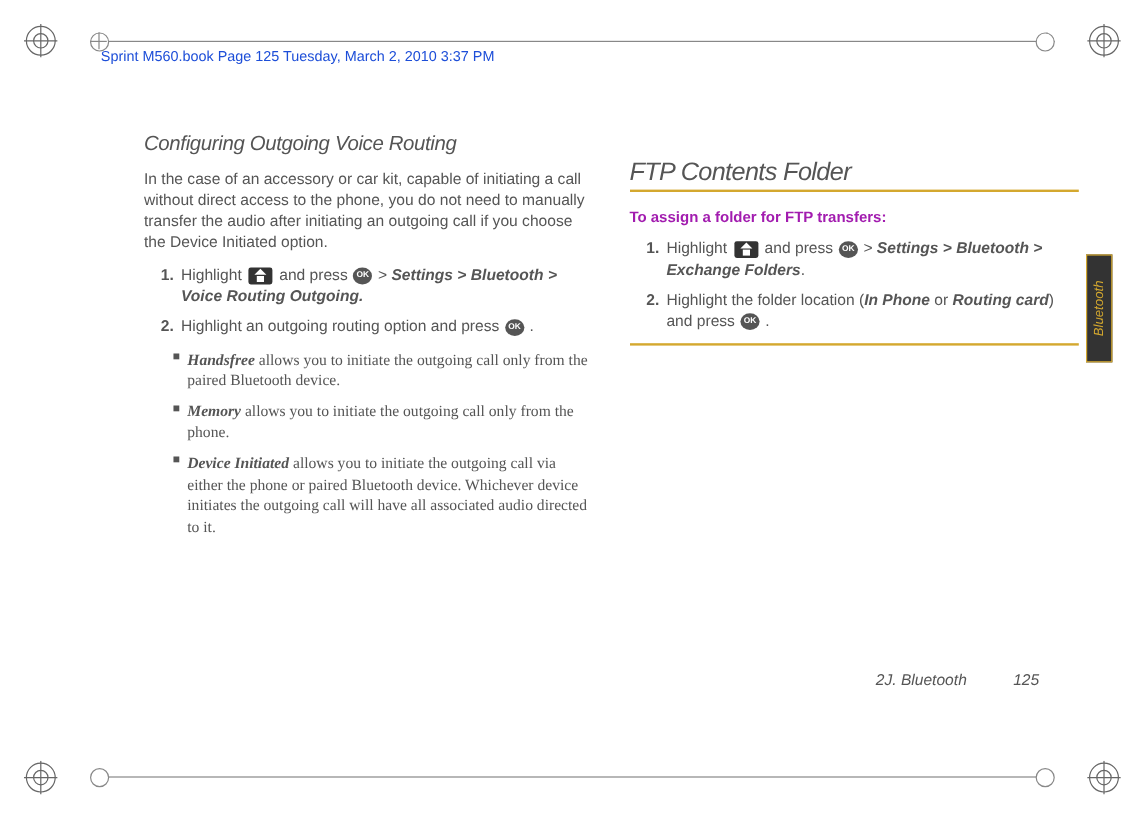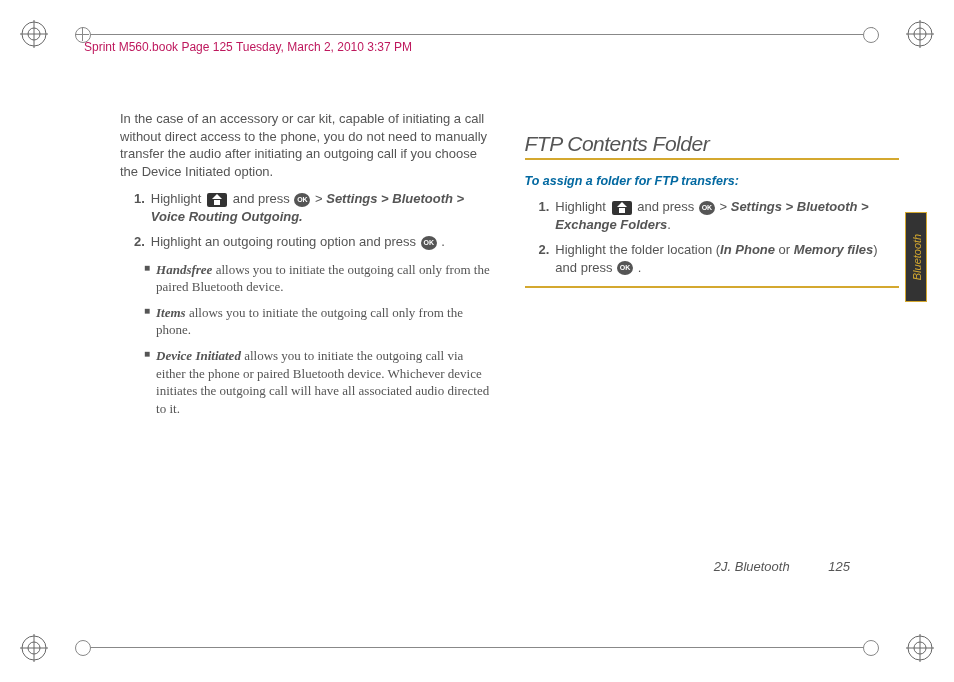--- a/index.html
+++ b/index.html
@@ -83,21 +83,21 @@
       background: #fff;
       top: -7px;
     }
     .footer-line::before { left: -7px; }
     .footer-line::after { right: -7px; }
     .header-text {
       position: absolute;
       top: 40px;
       left: 84px;
       font-size: 12px;
-      color: #be185d;
+      color: #1d4ed8;
     }
     .page-content {
       position: absolute;
       top: 110px;
       left: 120px;
       right: 55px;
       bottom: 90px;
       display: flex;
       gap: 30px;
     }
@@ -131,23 +131,22 @@
       width: 100%;
     }
     .body-text {
       font-size: 13px;
       line-height: 1.35;
       color: #555;
       margin-bottom: 10px;
     }
     .instruction-italic {
       font-size: 12.5px;
-      font-style: italic;
       font-weight: bold;
-      color: #0369a1;
+      color: #a21caf;
       margin-bottom: 10px;
     }
     .numbered-list {
       padding-left: 14px;
       margin-bottom: 10px;
     }
     .numbered-item {
       font-size: 13px;
       line-height: 1.35;
       color: #555;
@@ -249,21 +248,21 @@
       font-size: 11px;
       font-style: italic;
       left: -22px;
       top: 38px;
       width: 65px;
       text-align: center;
     }
     .page-footer {
       position: absolute;
       bottom: 108px;
-      right: 104px;
+      right: 88px;
       font-size: 13px;
       color: #555;
     }
     .page-footer .chapter {
       font-style: italic;
       margin-right: 35px;
     }
     .page-footer .pagenum {
       font-style: italic;
     }
@@ -308,20 +307,21 @@
   <div class="cross" style="left:-7px"></div>
   <div class="cross" style="right:-7px"></div>
 </div>
 <div class="footer-line"></div>
 
 <div class="header-text">Sprint M560.book  Page 125  Tuesday, March 2, 2010  3:37 PM</div>
 
 <div class="page-content">
 
   <div class="column col-left">
+    <div class="subheading">Configuring Outgoing Voice Routing</div>
     <div class="body-text">In the case of an accessory or car kit, capable of initiating a call without direct access to the phone, you do not need to manually transfer the audio after initiating an outgoing call if you choose the Device Initiated option.</div>
 
     <div class="numbered-list">
       <div class="numbered-item">
         <span class="num">1.</span>
         <span class="content">
           <span>Highlight </span>
           <span class="icon-home"></span>
           <span> and press </span>
           <span class="icon-ok">OK</span>
@@ -342,21 +342,21 @@
     <div class="bullet-list">
       <div class="bullet-item">
         <span class="bullet">■</span>
         <span class="content">
           <span class="bold-italic">Handsfree</span><span> allows you to initiate the outgoing call only from the paired Bluetooth device.</span>
         </span>
       </div>
       <div class="bullet-item">
         <span class="bullet">■</span>
         <span class="content">
-          <span class="bold-italic">Items</span><span> allows you to initiate the outgoing call only from the phone.</span>
+          <span class="bold-italic">Memory</span><span> allows you to initiate the outgoing call only from the phone.</span>
         </span>
       </div>
       <div class="bullet-item">
         <span class="bullet">■</span>
         <span class="content">
           <span class="bold-italic">Device Initiated</span><span> allows you to initiate the outgoing call via either the phone or paired Bluetooth device. Whichever device initiates the outgoing call will have all associated audio directed to it.</span>
         </span>
       </div>
     </div>
   </div>
@@ -374,21 +374,21 @@
           <span class="icon-home"></span>
           <span> and press </span>
           <span class="icon-ok">OK</span>
           <span> &gt; </span>
           <span class="bold-italic">Settings &gt; Bluetooth &gt; Exchange Folders</span>.
         </span>
       </div>
       <div class="numbered-item">
         <span class="num">2.</span>
         <span class="content">
-          <span>Highlight the folder location (</span><span class="bold-italic">In Phone</span><span> or </span><span class="bold-italic">Memory files</span><span>) and press </span>
+          <span>Highlight the folder location (</span><span class="bold-italic">In Phone</span><span> or </span><span class="bold-italic">Routing card</span><span>) and press </span>
           <span class="icon-ok">OK</span> .
         </span>
       </div>
     </div>
 
     <div class="yellow-rule"></div>
 
     <div class="side-tab">
       <div class="side-tab-text">Bluetooth</div>
     </div>

